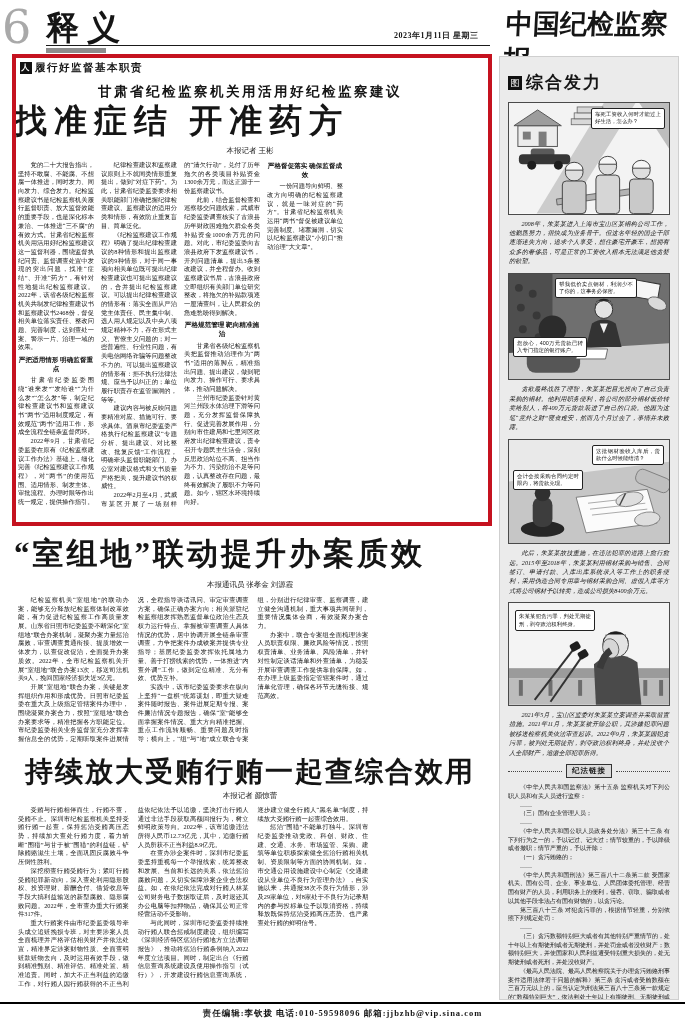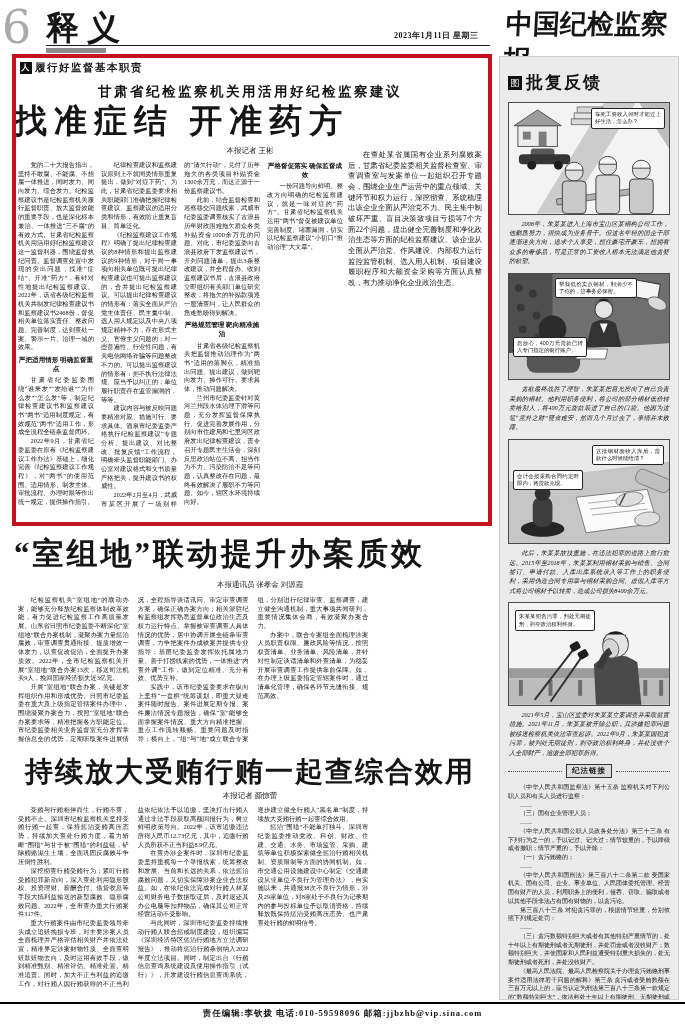--- a/index.html
+++ b/index.html
@@ -23,21 +23,21 @@
   .byline{width:472px;text-align:center;font-size:7.5px;color:#222}
   .byline1{left:14px;top:146px}
   .colbody{column-fill:auto;text-align:justify;overflow:hidden}
   .body1{left:18px;top:161px;width:325px;height:352px;column-count:4;column-gap:7px;
          font-size:6.3px;line-height:1.38}
   .body1r{left:348px;top:150px;width:134px;height:364px;font-size:7.4px;line-height:1.44;text-align:justify;overflow:hidden}
   .para{margin:0;text-indent:2em}
   .subhead{margin:3px 0;text-align:center;font-weight:bold;text-indent:0;font-size:105%}
   
   .headline2{left:14px;top:533px;width:472px;text-align:left;font-size:31px;font-weight:900;letter-spacing:3px}
-  .byline2{left:24px;top:580px}
+  .byline2{left:14px;top:580px}
   .body2{left:18px;top:596px;width:470px;height:156px;column-count:4;column-gap:9px;font-size:6.3px;line-height:1.38}
   
   .headline3{left:14px;top:753px;width:472px;text-align:center;font-size:28px;font-weight:900;letter-spacing:2px}
   .byline3{left:14px;top:791px}
   .body3{left:18px;top:806px;width:470px;height:184px;column-count:4;column-gap:9px;font-size:6.3px;line-height:1.38}
   
   .sidebar{left:499px;top:56px;width:180px;height:944px;background:#ebebeb;border:1px solid #cfcfcf;
            box-sizing:border-box;padding:8px 8px 4px;overflow:hidden}
   .sbhead{display:flex;align-items:center;gap:4px;margin:6px 0 8px}
   .sbhead .sq{width:14px;height:14px;background:#111;color:#fff;font-size:9px;line-height:14px;text-align:center}
@@ -83,21 +83,20 @@
     <p class="para">建议内容与被反映问题要精准对应、措施可行、要求具体。酒泉市纪委监委严格执行纪检监察建议“专题分析、提出建议、对比整改、批复反馈”工作流程，明确牵头监督职能部门、办公室对建议格式和文书质量严格把关，提升建议书的权威性。</p>
     <p class="para">2022年2月至4月，武威市某区开展了一场别样的“清欠行动”，兑付了历年拖欠的各类项目补贴资金1300余万元，而这正源于一份监察建议书。</p>
     <p class="para">此前，结合监督检查和巡察移交问题线索，武威市纪委监委调查核实了古浪县历年财政困难拖欠群众各类补贴资金1000余万元的问题。对此，市纪委监委向古浪县政府下发监察建议书，开列问题清单，提出3条整改建议，并全程督办。收到监察建议书后，古浪县政府立即组织有关部门单位研究整改，将拖欠的补贴款项逐一厘清查纠，让人民群众的急难愁盼得到解决。</p>
     <p class="subhead">严格规范管理 靶向精准施治</p>
     <p class="para">甘肃省各级纪检监察机关把监督推动治理作为“两书”适用的落脚点，精准指出问题、提出建议，做到靶向发力、操作可行、要求具体，推动问题解决。</p>
     <p class="para">兰州市纪委监委针对黄河兰州段水体治理下滑等问题，充分发挥监督保障执行、促进完善发展作用，分别向市住建局和七里河区政府发出纪律检查建议，责令召开专题民主生活会，深刻反思政治站位不高、担当作为不力、污染防治不足等问题，认真整改存在问题，最终有效解决了履职不力等问题。如今，辖区水环境持续向好。</p>
     <p class="subhead">严格督促落实 确保监督成效</p>
     <p class="para">一份问题导向鲜明、整改方向明确的纪检监察建议，就是一味对症的“药方”。甘肃省纪检监察机关运用“两书”督促被建议单位完善制度、堵塞漏洞，切实以纪检监察建议“小切口”推动治理“大文章”。</p>
   </div>
 <div class="abs body1r">
-    <p class="para">在查处某省属国有企业系列腐败案后，甘肃省纪委监委相关监督检查室、审查调查室与发案单位一起组织召开专题会，围绕企业生产运营中的重点领域、关键环节和权力运行，深挖彻查、系统梳理出该企业全面从严治党不力、民主集中制破坏严重、盲目决策致项目亏损等7个方面22个问题，提出健全完善制度和净化政治生态等方面的纪检监察建议。该企业从全面从严治党、作风建设、内部权力运行监控监管机制、选人用人机制、项目建设履职程序和大额资金采购等方面认真整改，有力推动净化企业政治生态。</p>
   </div>
 <div class="abs redbox"></div>
 
 <div class="abs headline2">“室组地”联动提升办案质效</div>
 <div class="abs byline byline2">本报通讯员 张孝金 刘源霞</div>
 <div class="abs colbody body2">
     <p class="para">纪检监察机关“室组地”的联动办案，能够充分释放纪检监察体制改革效能，有力促进纪检监察工作高质量发展。山东省日照市纪委监委不断深化“室组地”联合办案机制，凝聚办案力量惩治腐败，审查调查贯通衔接、提质增效一体发力，以查促改促治，全面提升办案质效。2022年，全市纪检监察机关开展“室组地”联合办案13次，移送司法机关9人，挽回国家经济损失近3亿元。</p>
     <p class="para">开展“室组地”联合办案，关键是发挥组织作用和形成优势。日照市纪委监委在重大及上级指定管辖案件办理中，围绕凝聚办案合力，按照“室组地”联合办案要求等，精准把握各方职能定位。市纪委监委相关业务监督室充分发挥掌握信息全的优势，定期听取案件进展情况，全程指导谈话讯问、审定审查调查方案，确保正确办案方向；相关派驻纪检监察组发挥熟悉监督单位政治生态及权力运行特点、掌握被审查调查人具体情况的优势，居中协调开展全链条审查调查，力争把案件办成铁案并提供专业指导；基层纪委监委发挥依托属地力量、善于打捞线索的优势，一体推进“内查外调”工作，做到定位精准、充分有效、优势互补。</p>
     <p class="para">实践中，该市纪委监委要求在纵向上坚持“一盘棋”统筹谋划，即重大疑难案件随时报告、案件进展定期专报、案件廉洁情况专题报告，确保“室”能够全面掌握案件情况、重大方向精准把握、重点工作流转顺畅、重要问题及时指导；横向上，“组”与“地”成立联合专案组，分别进行纪律审查、监察调查，建立健全沟通机制，重大事项共同研判，重要情况集体会商，有效凝聚办案合力。</p>
     <p class="para">办案中，联合专案组全面梳理涉案人员职责权限、廉政风险等情况，按照权责清单、业务清单、风险清单，并针对性制定谈话清单和外查清单，为稳妥开展审查调查工作提供靠前保障。如，在办理上级监委指定管辖案件时，通过清单化管理，确保各环节无缝衔接、规范高效。</p>
@@ -110,21 +109,21 @@
     <p class="para">深挖彻查行贿受贿行为；紧盯行贿受贿犯罪新动向，深入查处利用隐形股权、投资理财、薪酬合付、借贷收息等手段大搞利益输送的新型腐败、隐形腐败问题。2022年，全市查办重大行贿案件317件。</p>
     <p class="para">重大行贿案件由市纪委监委领导牵头成立追赃挽损专班，对主要涉案人员全面梳理并严格评估相关财产并依法处置，精准界定涉案财物性质、全面查明赃款赃物去向，及时运用有效手段，做到精准甄别、精准评估、精准处置、精准追责。同时，加大不正当利益的追缴工作，对行贿人因行贿获得的不正当利益依纪依法予以追缴，坚决打击行贿人通过非法手段获取高额回报行为，树立鲜明政策导向。2022年，该市追缴违法所得人民币12.73亿元，其中，追缴行贿人员所获不正当利益8.9亿元。</p>
     <p class="para">在查办涉企案件时，深圳市纪委监委坚持重视每一个举报线索，统筹整改和发展、当前和长远的关系，依法惩治腐败问题，又切实保障涉案企业合法权益。如，在依纪依法完成对行贿人林某公司财务电子数据取证后，及时退还其办公电脑等扣押物品，确保其公司正常经营活动不受影响。</p>
     <p class="para">与此同时，深圳市纪委监委持续推动行贿人联合惩戒制度建设，组织编写《深圳经济特区惩治行贿地方立法调研报告》，推动将惩治行贿条例纳入2022年度立法项目。同时，制定出台《行贿信息查询系统建设及使用操作指引（试行）》，开发建设行贿信息查询系统，逐步建立健全行贿人“黑名单”制度，持续放大受贿行贿一起查综合效用。</p>
     <p class="para">惩治“围猎”不能单打独斗。深圳市纪委监委推动党政、科创、财政、住建、交通、水务、市场监管、采购、建筑等单位积极探索健全惩治行贿相关机制、资质限制等方面的协同机制。如，市交通公用设施建设中心制定《交通建设从业单位不良行为管理办法》，自实施以来，共通报38次不良行为情形，涉及29家单位，对8家处于不良行为记录期内的参与投标单位予以取消资格，持续释放既保持惩治受贿高压态势、也严肃查处行贿的鲜明信号。</p>
   </div>
 
 <div class="abs sidebar">
   <div class="sbhead">
     <span class="sq">图</span>
-    <span class="sbtitle">批复反馈</span>
+    <span class="sbtitle">综合发力</span>
   </div>
 
   <div class="panel">
     <svg viewBox="0 0 162 112" xmlns="http://www.w3.org/2000/svg">
       <rect width="162" height="112" fill="#f3f3f3"></rect>
       <polygon points="96,0 128,0 58,112 28,112" fill="#cccccc"></polygon>
       <polygon points="132,0 162,0 162,46" fill="#bdbdbd"></polygon>
       <g>
         <rect x="9" y="23" width="40" height="21" fill="#ececec" stroke="#555" stroke-width="1"></rect>
         <polygon points="5,23 29,7 53,23" fill="#9d9d9d" stroke="#555" stroke-width="1"></polygon>

